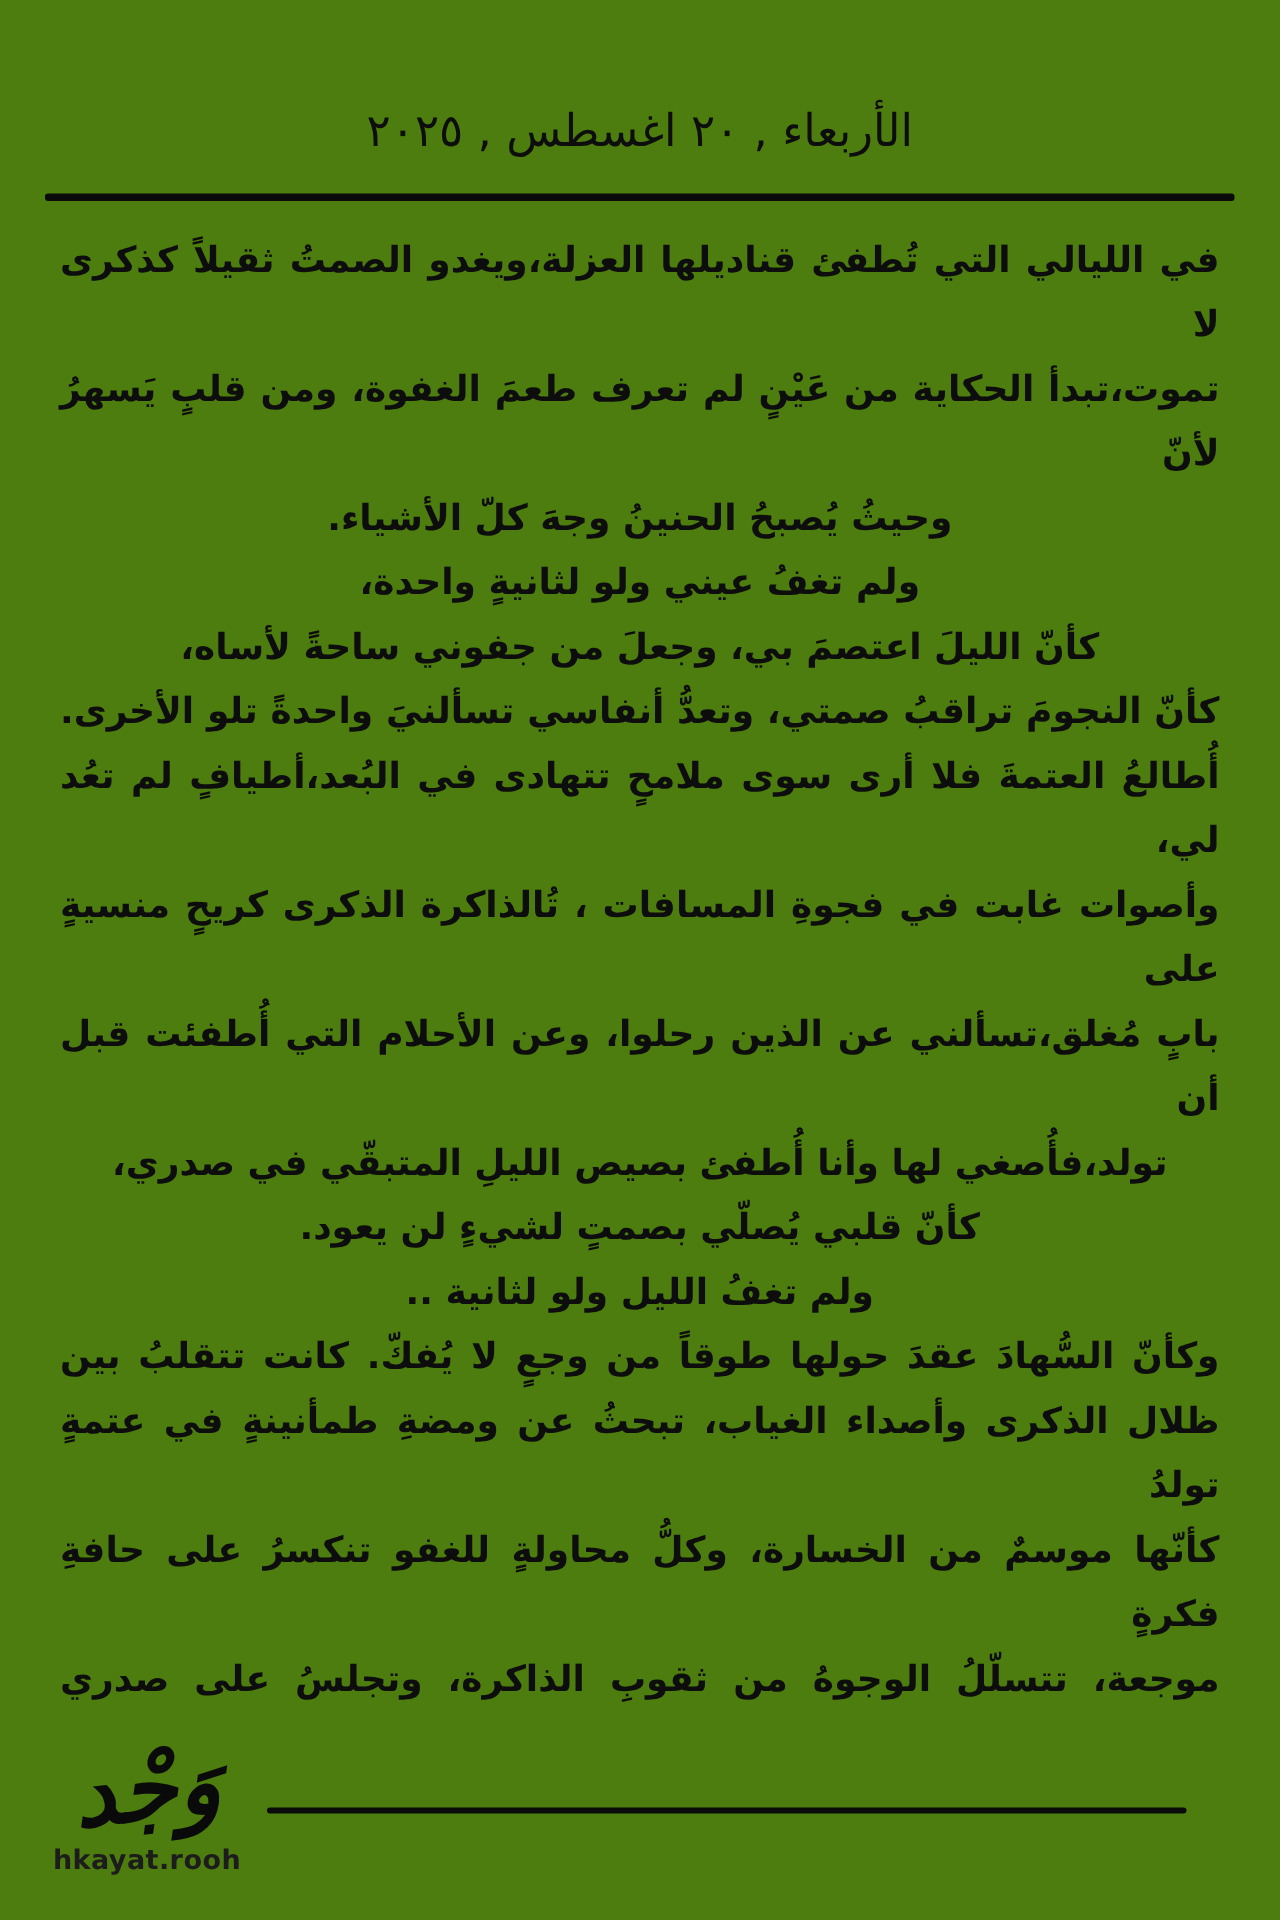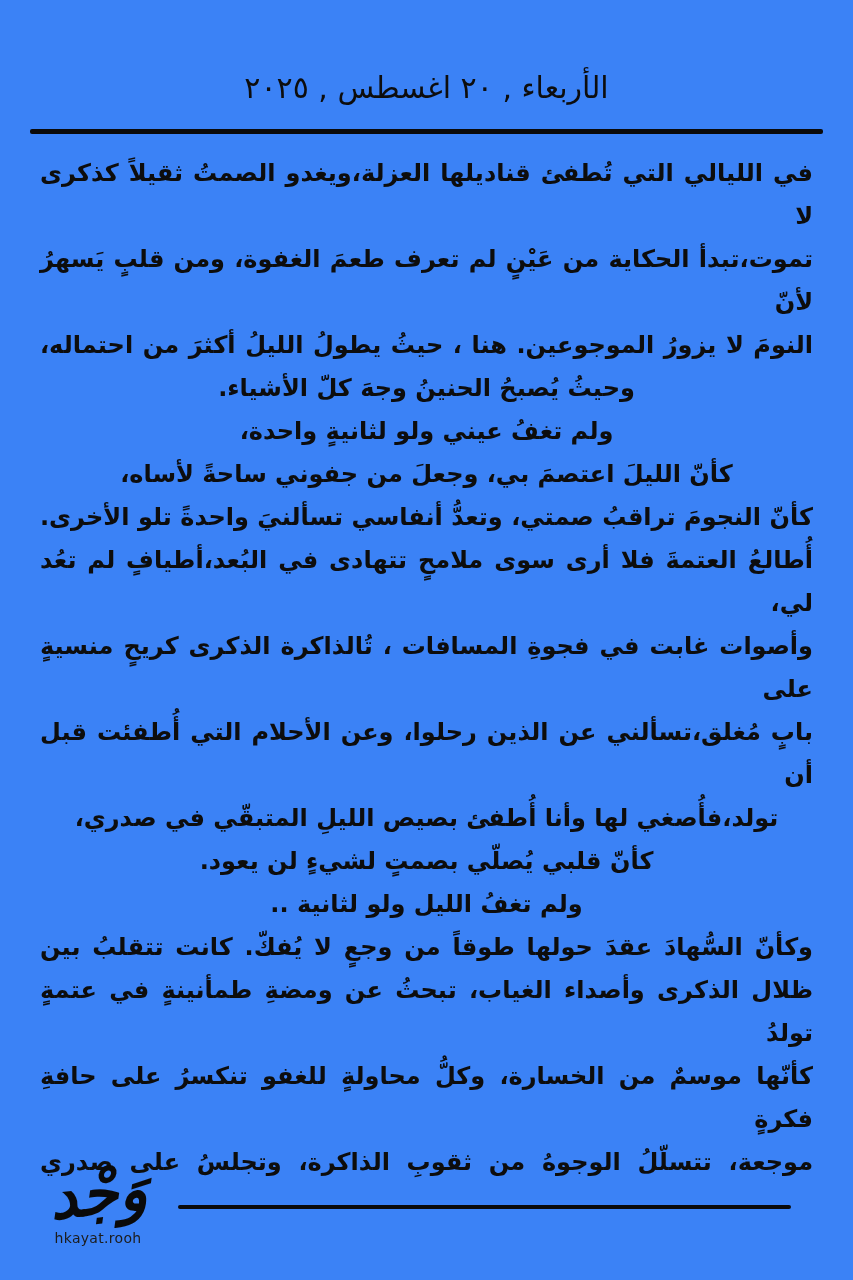--- a/index.html
+++ b/index.html
@@ -6,21 +6,21 @@
     margin: 0;
     padding: 0;
     background: #ffffff;
     font-family: "DejaVu Sans", sans-serif;
   }
   .page {
     position: relative;
     width: 853px;
     height: 1280px;
     margin: 0 auto;
-    background: #3b82f6;
+    background: #4d7c0f;
     color: #0d0d0d;
     direction: rtl;
     overflow: hidden;
   }
   .header-date {
     margin-top: 70px;
     text-align: center;
     font-size: 30px;
     font-weight: 400;
     color: #0d0d0d;
@@ -67,22 +67,22 @@
   .logo-calligraphy {
     font-size: 60px;
     font-weight: 700;
     font-style: italic;
     line-height: 70px;
     transform: rotate(-6deg);
     color: #0a0a0a;
   }
   .logo-handle {
     margin-top: 2px;
-    font-size: 14px;
-    font-weight: 400;
+    font-size: 18px;
+    font-weight: 700;
     color: #1c1c1c;
     direction: ltr;
     letter-spacing: 0.3px;
   }
   .bottom-rule {
     position: absolute;
     left: 178px;
     right: 62px;
     top: 55px;
     height: 4px;
@@ -95,21 +95,20 @@
 
 <div class="page">
 
   <div class="header-date">الأربعاء , ٢٠ اغسطس , ٢٠٢٥</div>
 
   <div class="top-rule"></div>
 
   <div class="poem">
       <div class="line justify">في الليالي التي تُطفئ قناديلها العزلة،ويغدو الصمتُ ثقيلاً كذكرى لا</div>
       <div class="line justify">تموت،تبدأ الحكاية من عَيْنٍ لم تعرف طعمَ الغفوة، ومن قلبٍ يَسهرُ لأنّ</div>
-      <div class="line justify">النومَ لا يزورُ الموجوعين. هنا ، حيثُ يطولُ الليلُ أكثرَ من احتماله،</div>
       <div class="line center">وحيثُ يُصبحُ الحنينُ وجهَ كلّ الأشياء.</div>
       <div class="line center">ولم تغفُ عيني ولو لثانيةٍ واحدة،</div>
       <div class="line center">كأنّ الليلَ اعتصمَ بي، وجعلَ من جفوني ساحةً لأساه،</div>
       <div class="line justify">كأنّ النجومَ تراقبُ صمتي، وتعدُّ أنفاسي تسألنيَ واحدةً تلو الأخرى.</div>
       <div class="line justify">أُطالعُ العتمةَ فلا أرى سوى ملامحٍ تتهادى في البُعد،أطيافٍ لم تعُد لي،</div>
       <div class="line justify">وأصوات غابت في فجوةِ المسافات ، تُالذاكرة الذكرى كريحٍ منسيةٍ على</div>
       <div class="line justify">بابٍ مُغلق،تسألني عن الذين رحلوا، وعن الأحلام التي أُطفئت قبل أن</div>
       <div class="line center">تولد،فأُصغي لها وأنا أُطفئ بصيص الليلِ المتبقّي في صدري،</div>
       <div class="line center">كأنّ قلبي يُصلّي بصمتٍ لشيءٍ لن يعود.</div>
       <div class="line center">ولم تغفُ الليل ولو لثانية ..</div>

